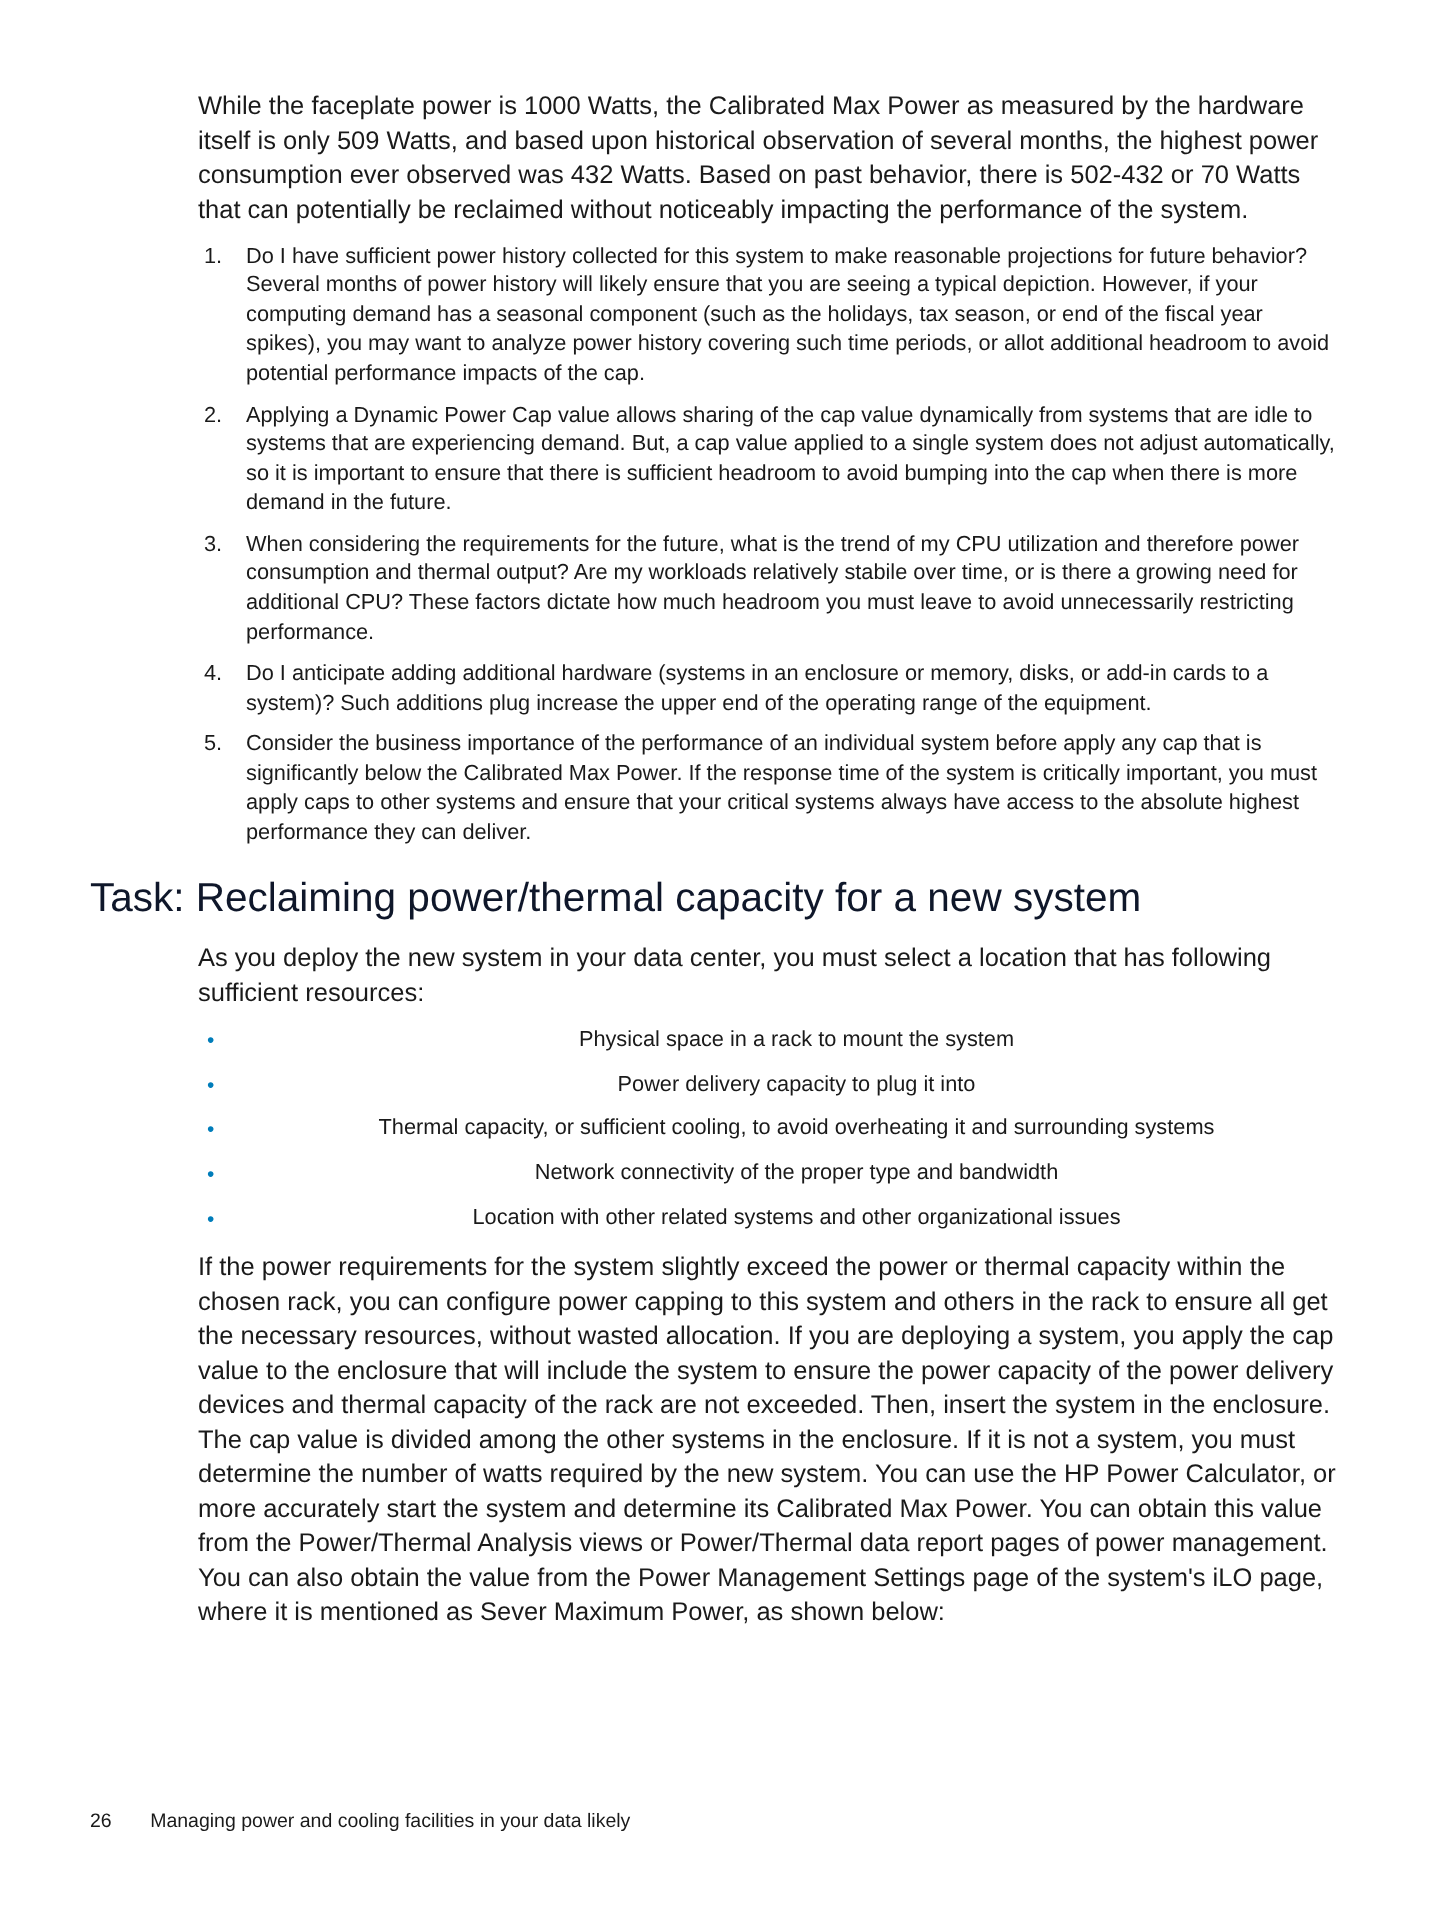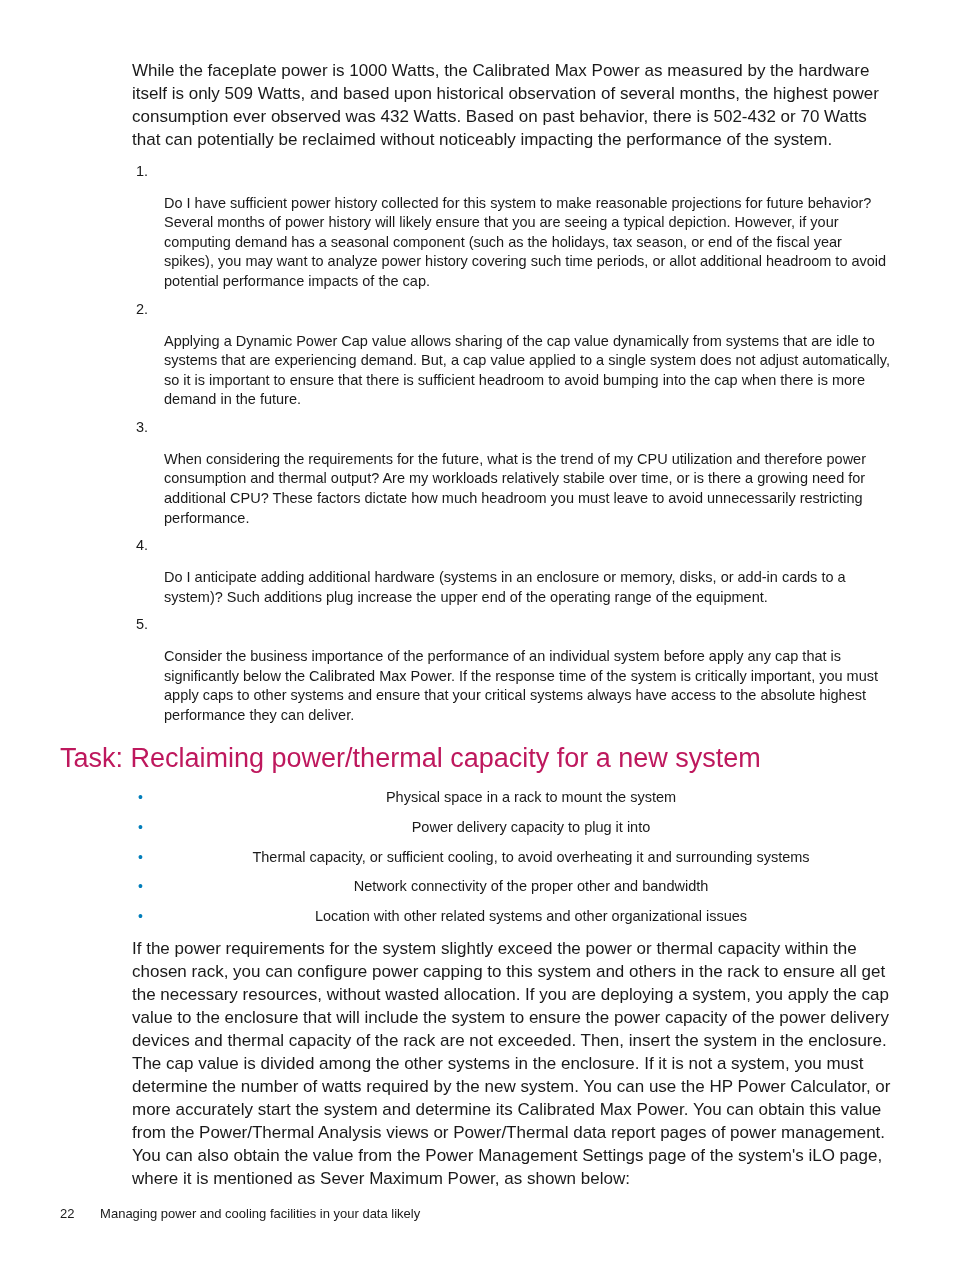--- a/index.html
+++ b/index.html
@@ -37,27 +37,26 @@
       margin-bottom: 8px;
       color: #1a1a1a;
     }
     .numbered-list .num {
       min-width: 32px;
       text-align: left;
       padding-left: 4px;
     }
     .numbered-list .item-text {
       flex: 1;
-      margin-top: 32px;
     }
     .heading {
       font-family: Arial, Helvetica, sans-serif;
       font-weight: 300;
       font-size: 27px;
-      color: #be185d;
+      color: #0f172a;
       margin-top: 16px;
       margin-bottom: 14px;
       margin-left: 0;
     }
     .bulleted-list {
       list-style: none;
       margin-bottom: 12px;
     }
     .bulleted-list li {
       display: flex;
@@ -115,43 +114,44 @@
     <li>
       <span class="num">5.</span>
       <span class="item-text">Consider the business importance of the performance of an individual system before apply any cap that is significantly below the Calibrated Max Power. If the response time of the system is critically important, you must apply caps to other systems and ensure that your critical systems always have access to the absolute highest performance they can deliver.</span>
     </li>
   </ol>
 </div>
 
 <h2 class="heading">Task: Reclaiming power/thermal capacity for a new system</h2>
 
 <div class="content">
+  <p class="para">As you deploy the new system in your data center, you must select a location that has following sufficient resources:</p>
 
   <ul class="bulleted-list">
     <li>
       <span class="bullet">•</span>
       <span class="item-text">Physical space in a rack to mount the system</span>
     </li>
     <li>
       <span class="bullet">•</span>
       <span class="item-text">Power delivery capacity to plug it into</span>
     </li>
     <li>
       <span class="bullet">•</span>
       <span class="item-text">Thermal capacity, or sufficient cooling, to avoid overheating it and surrounding systems</span>
     </li>
     <li>
       <span class="bullet">•</span>
-      <span class="item-text">Network connectivity of the proper other and bandwidth</span>
+      <span class="item-text">Network connectivity of the proper type and bandwidth</span>
     </li>
     <li>
       <span class="bullet">•</span>
       <span class="item-text">Location with other related systems and other organizational issues</span>
     </li>
   </ul>
 
   <p class="para">If the power requirements for the system slightly exceed the power or thermal capacity within the chosen rack, you can configure power capping to this system and others in the rack to ensure all get the necessary resources, without wasted allocation. If you are deploying a system, you apply the cap value to the enclosure that will include the system to ensure the power capacity of the power delivery devices and thermal capacity of the rack are not exceeded. Then, insert the system in the enclosure. The cap value is divided among the other systems in the enclosure. If it is not a system, you must determine the number of watts required by the new system. You can use the HP Power Calculator, or more accurately start the system and determine its Calibrated Max Power. You can obtain this value from the Power/Thermal Analysis views or Power/Thermal data report pages of power management. You can also obtain the value from the Power Management Settings page of the system's iLO page, where it is mentioned as Sever Maximum Power, as shown below:</p>
 </div>
 
 <div class="footer">
-  <span class="page-num">22</span>
+  <span class="page-num">26</span>
   <span>Managing power and cooling facilities in your data likely</span>
 </div>
 
 </body></html>

